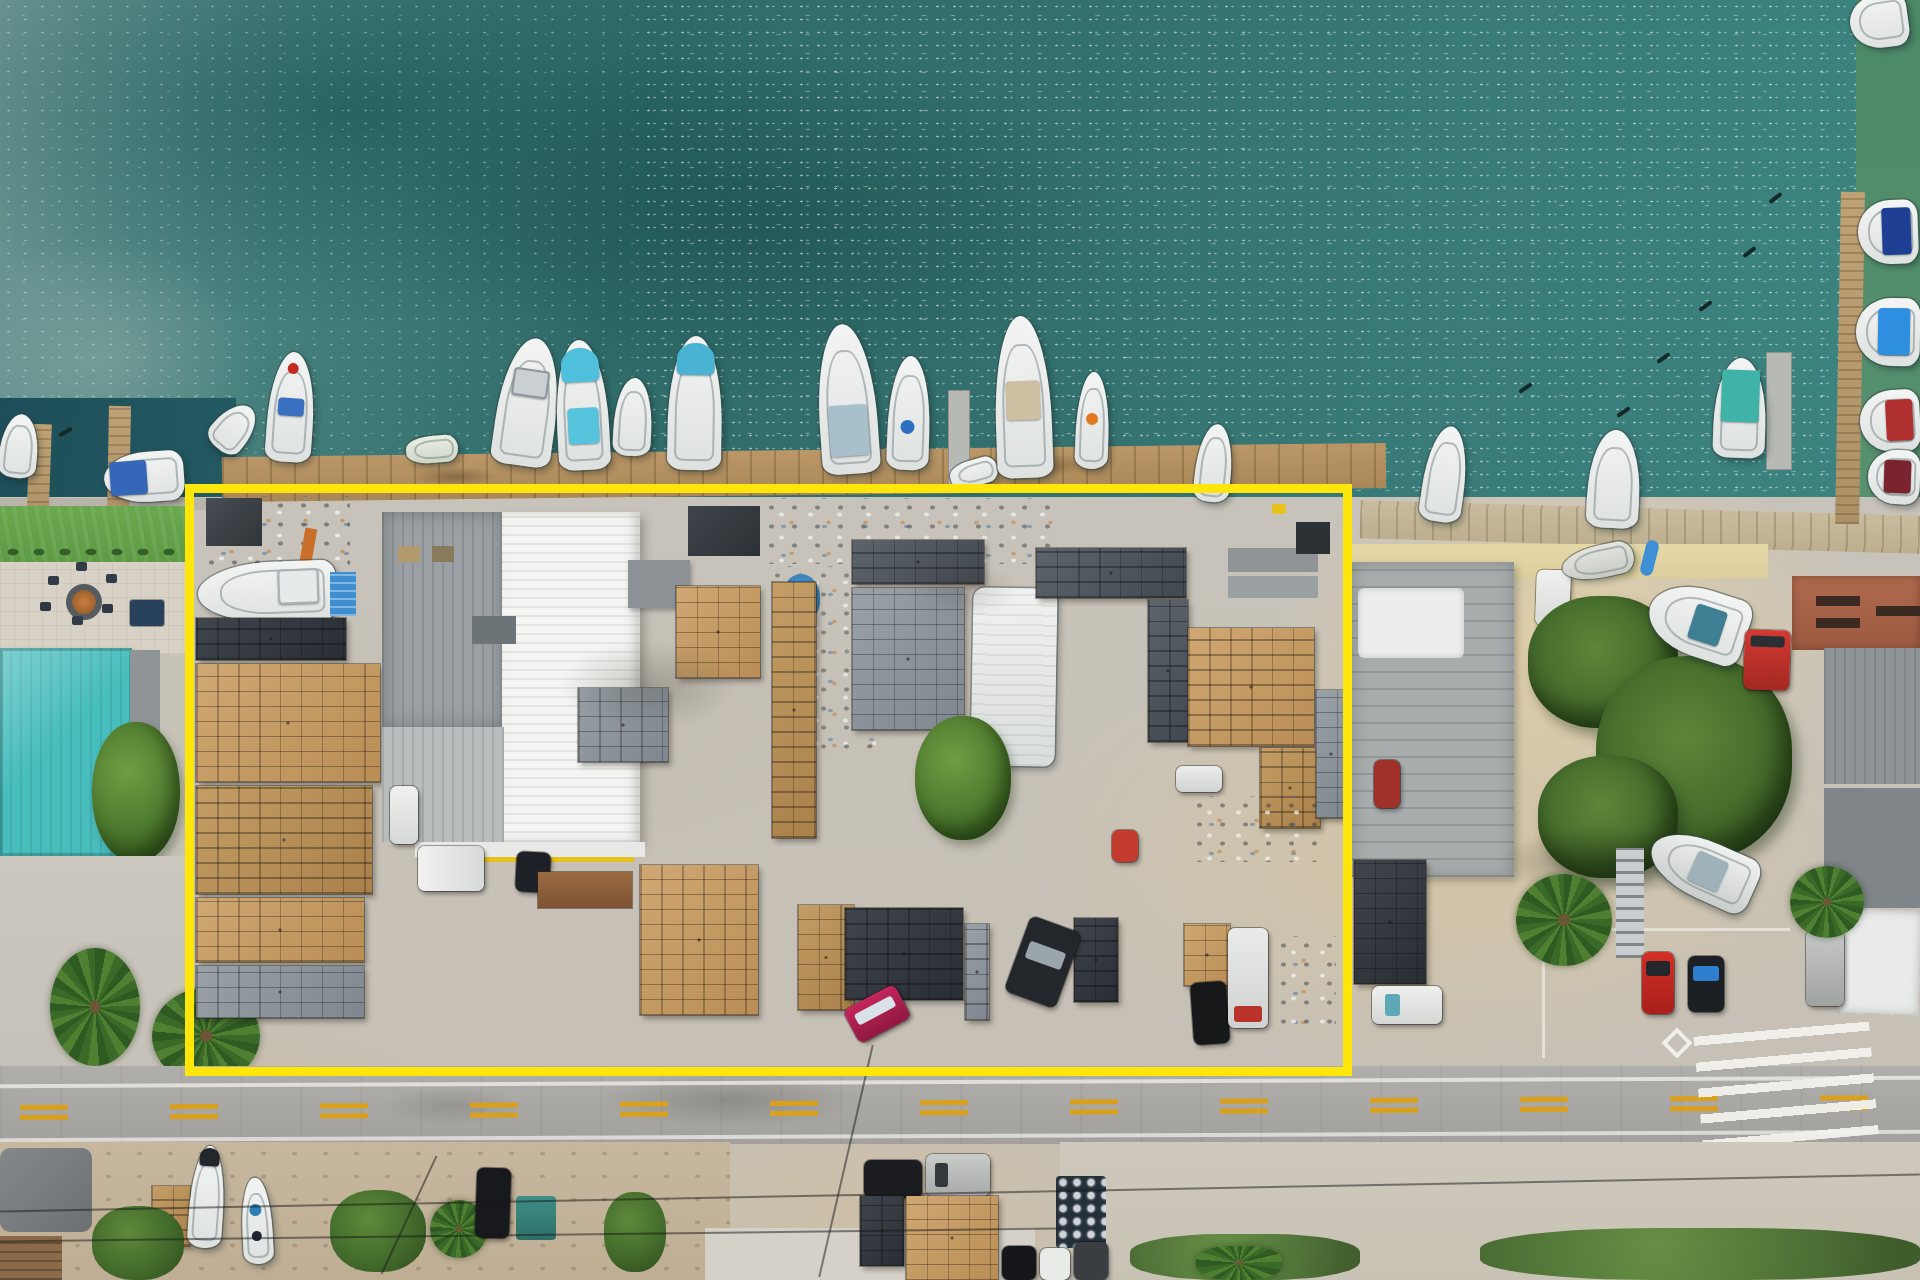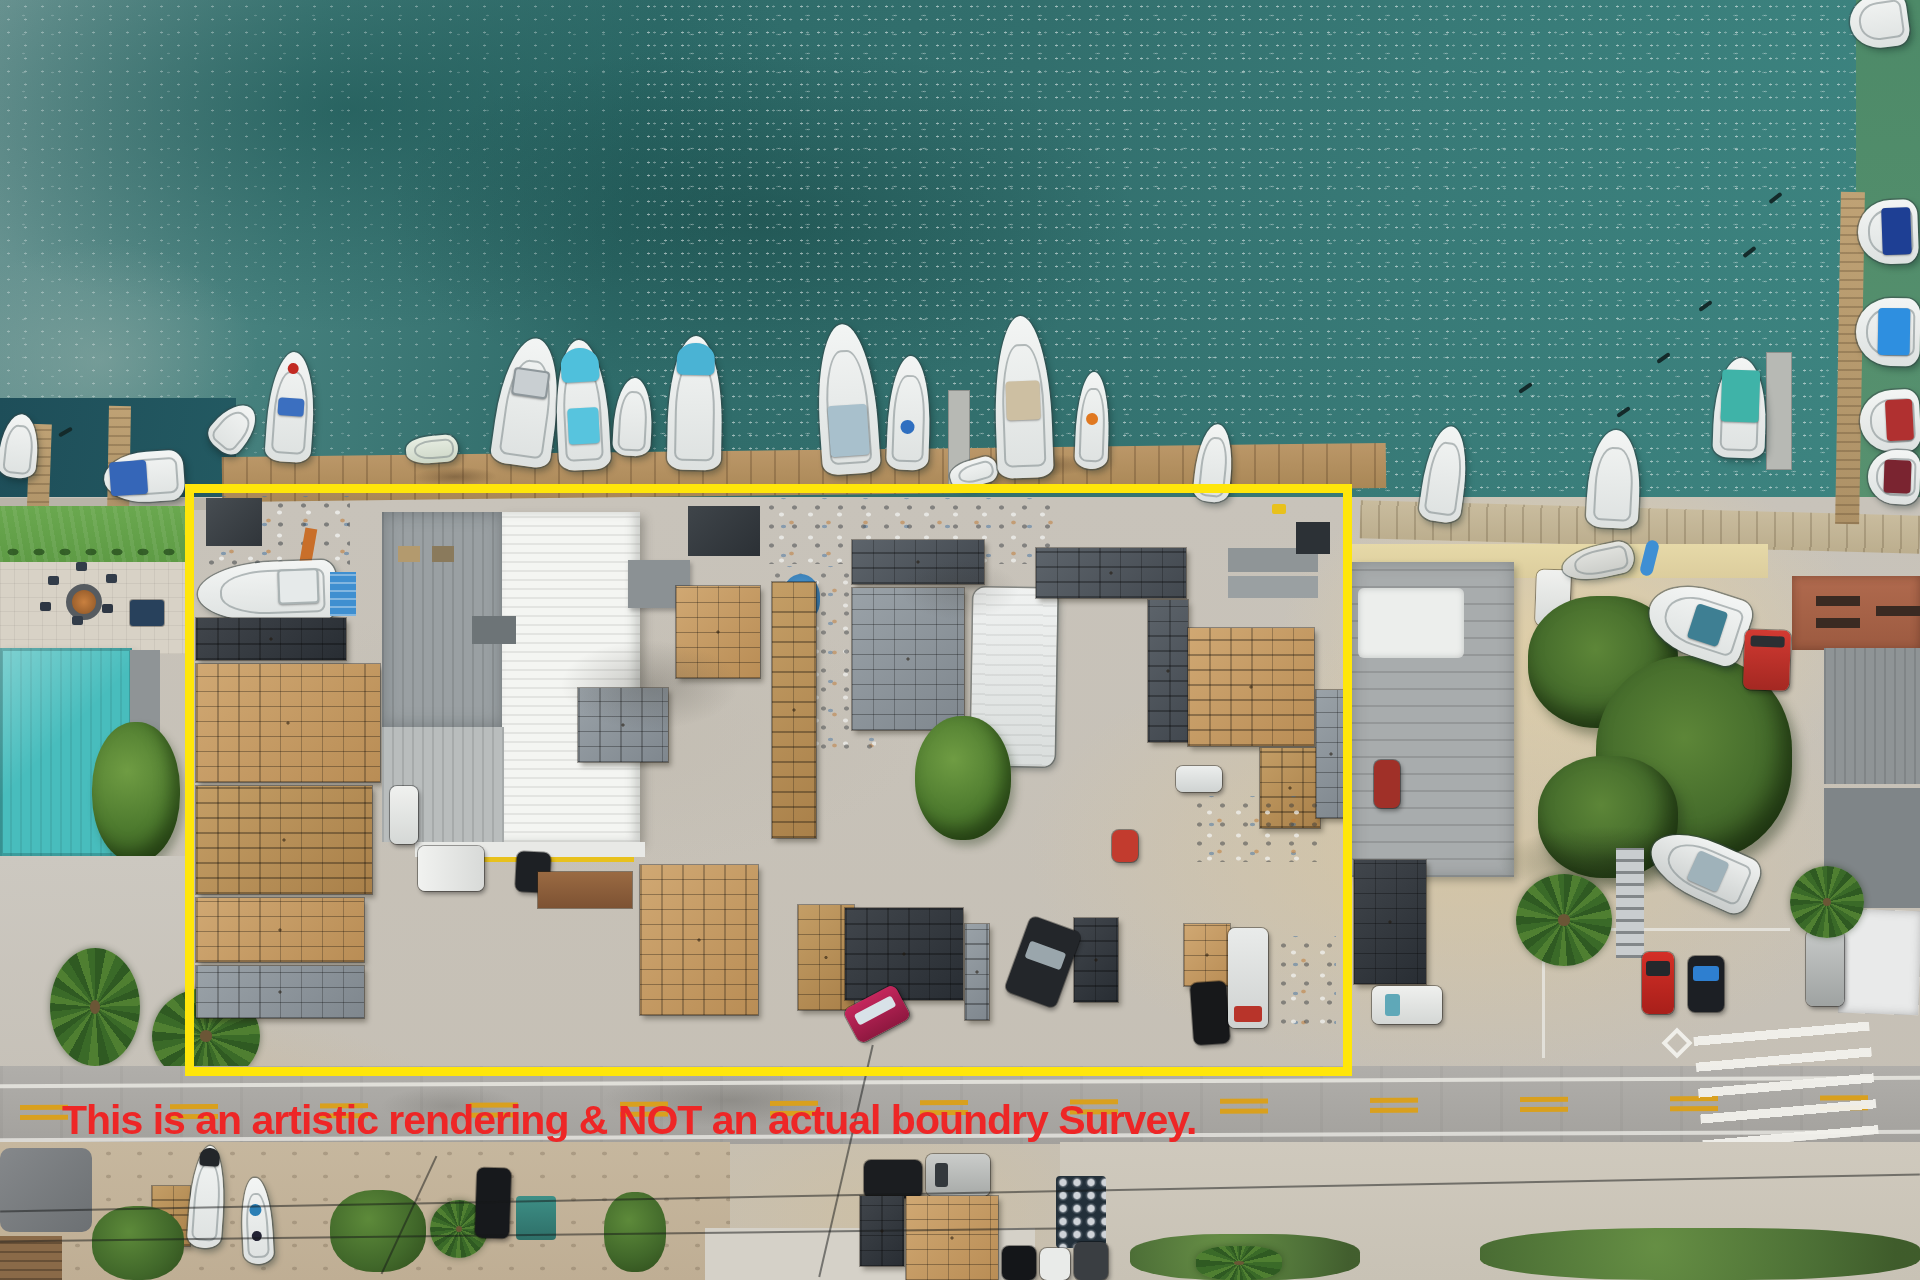--- a/index.html
+++ b/index.html
@@ -354,15 +354,14 @@
   <div class="abs bush" style="left:1130px;top:1234px;width:230px;height:46px;border-radius:40%;opacity:.9"></div>
   <div class="abs bush" style="left:1480px;top:1228px;width:440px;height:52px;border-radius:40%;opacity:.92"></div>
   <div class="abs palm" style="left:1196px;top:1246px;width:86px;height:34px;border-radius:40%"></div>
 
   <div class="abs wire" style="left:0;top:1192px;width:1920px;height:2px;transform:rotate(-1.1deg)"></div>
   <div class="abs wire" style="left:0;top:1234px;width:1060px;height:2px;transform:rotate(-0.7deg)"></div>
   <div class="abs wire" style="left:845px;top:1042px;width:2px;height:238px;transform:rotate(13deg)"></div>
   <div class="abs wire" style="left:408px;top:1150px;width:2px;height:130px;transform:rotate(25deg)"></div>
 
   <div id="boundary" class="abs"></div>
-  <div id="disclaimer" class="abs">This is an artistic rendering &amp; NOT an actual boundry Survey.</div>
 
 </div>
 
 </body></html>

